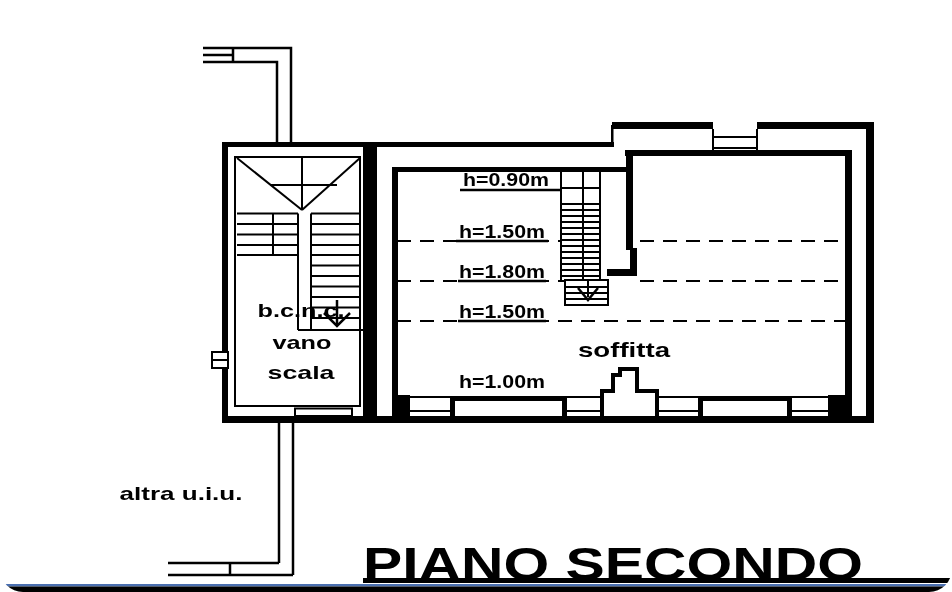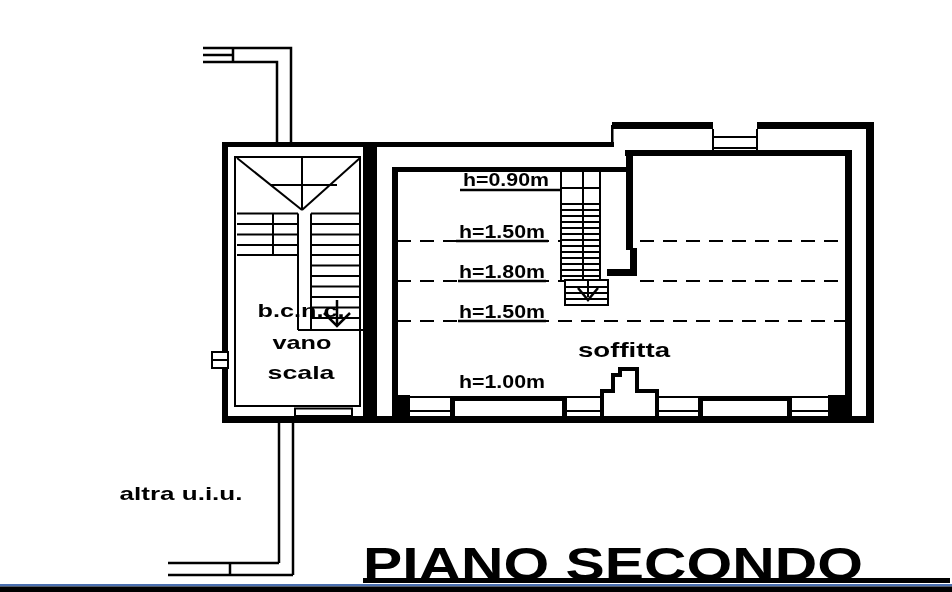--- a/index.html
+++ b/index.html
@@ -1,17 +1,17 @@
 <!DOCTYPE html>
 <html><head>
 <meta charset="utf-8">
 <style>
   html,body{margin:0;padding:0;background:#ffffff;}
   .stage{position:relative;width:952px;height:592px;background:#ffffff;overflow:hidden;
-         font-family:"Liberation Sans", sans-serif;}
+         font-family:"Liberation Sans", sans-serif;border-radius:23px;}
   svg{display:block;}
   text{font-family:"Liberation Sans", sans-serif;font-weight:bold;fill:#000;}
 </style>
 </head>
 <body>
 
 <div class="stage">
 <svg width="952" height="592" viewBox="0 0 952 592">
 
   <g fill="#000" stroke="none">

